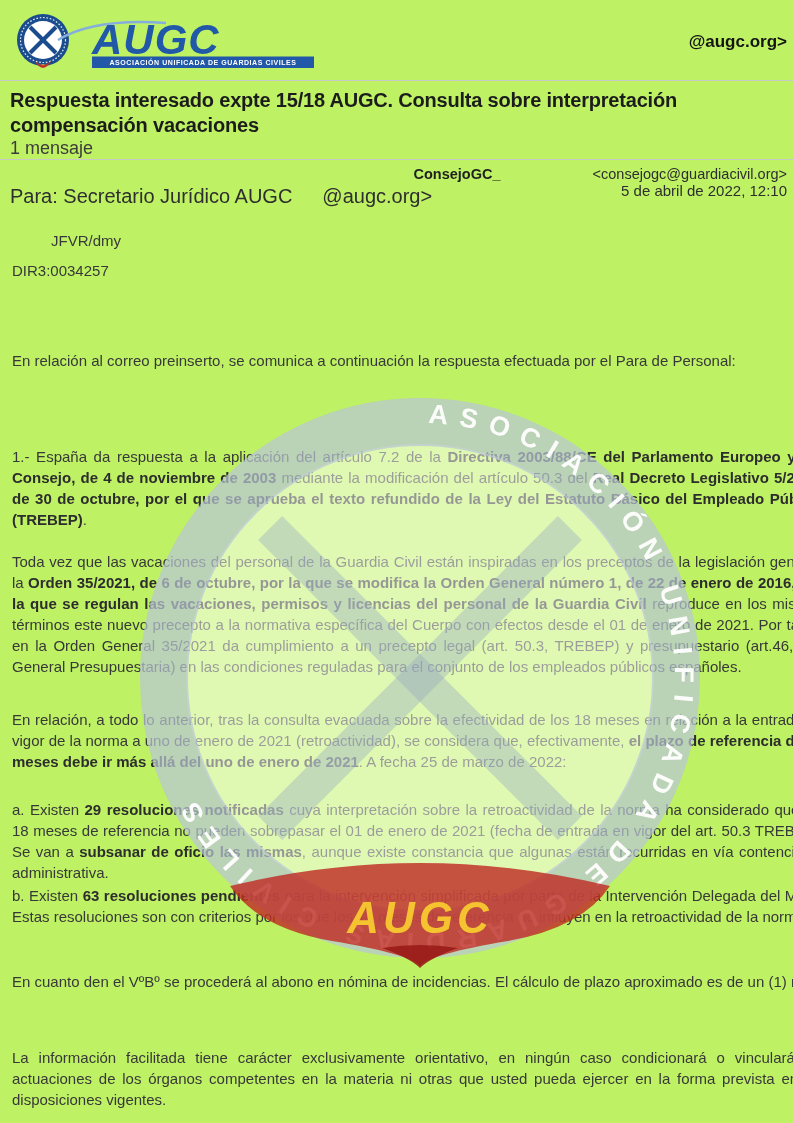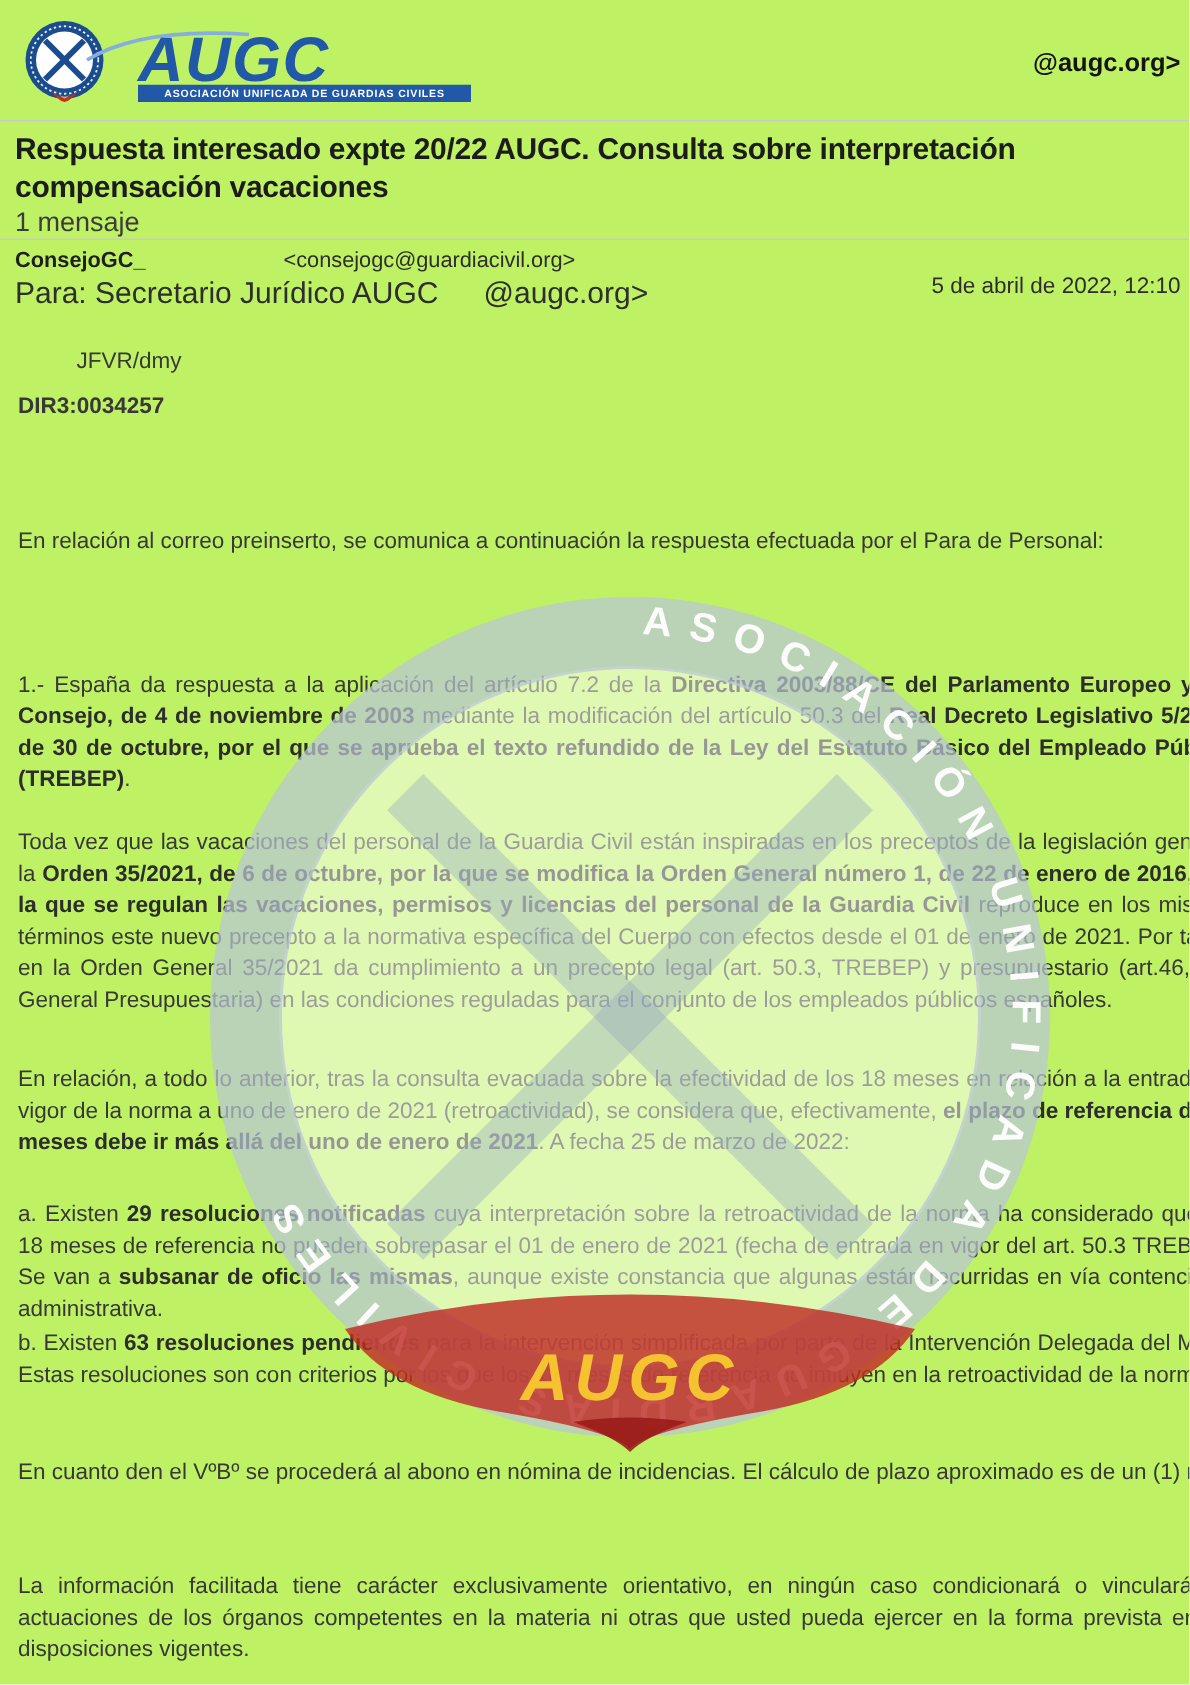--- a/index.html
+++ b/index.html
@@ -27,34 +27,34 @@
   .from-domain{
     position:absolute;top:32px;right:6px;
     font-size:17px;font-weight:600;color:#141414;
   }
   .subject{
     position:absolute;top:88px;left:10px;width:706px;
     font-size:20px;line-height:25px;font-weight:bold;color:#1c1c1c;
     letter-spacing:-0.2px;
   }
   .msgcount{position:absolute;top:138px;left:10px;font-size:18px;color:#3c3c3c;}
-  .meta-row1{position:absolute;top:166px;left:10px;right:6px;font-size:14.5px;color:#2e2e2e;}
+  .meta-row1{position:absolute;top:166px;left:10px;right:6px;font-size:14.5px;color:#2e2e2e;text-align:right;}
   .sender-name{font-weight:bold;color:#1f1f1f;}
   .gap-lg{display:inline-block;width:92px;}
   .gap-sm{display:inline-block;width:30px;}
   .meta-date{position:absolute;right:0;top:16px;font-size:15px;color:#2e2e2e;}
   .meta-row2{position:absolute;top:185px;left:10px;font-size:20px;color:#2e2e2e;}
   .para{
     position:absolute;left:12px;width:812px;
     font-size:15px;line-height:21px;
     text-align:justify;color:#383838;
   }
   .para b{color:#2d2d2d;}
   .ref{width:auto;text-align:left;}
-  .ref1{top:230px;margin-left:39px;} .ref2{top:260px;font-weight:bold;} .ref3{top:287px;}
+  .ref1{top:230px;margin-left:39px;} .ref2{top:260px;} .ref3{top:287px;}
   .num-label{font-size:15px;color:#4a4a4a;}
   .num-value{font-size:12.5px;color:#7e7e7e;letter-spacing:0.4px;}
   .intro{top:350px;}
   .p1{top:446px;}
   .p2{top:551px;}
   .p3{top:709px;}
   .pa{top:799px;}
   .pb{top:885px;}
   .penc{top:971px;text-align:left;}
   .pfin{top:1047px;}
@@ -106,21 +106,21 @@
       <text class="lg-augc" x="86" y="42">AUGC</text>
       <rect class="lg-bar" x="86" y="44.5" width="222" height="11.5"></rect>
       <text class="lg-bartext" x="197" y="52.8" text-anchor="middle">ASOCIACIÓN UNIFICADA DE GUARDIAS CIVILES</text>
     </svg>
   </div>
 
   <div class="from-domain">@augc.org&gt;</div>
 
   <div class="hr hr1"></div>
 
-  <h1 class="subject">Respuesta interesado expte 20/22 AUGC. Consulta sobre interpretación compensación vacaciones</h1>
+  <h1 class="subject">Respuesta interesado expte 15/18 AUGC. Consulta sobre interpretación compensación vacaciones</h1>
   <div class="msgcount">1 mensaje</div>
 
   <div class="hr hr2"></div>
 
   <div class="meta-row1">
     <span class="sender-name">ConsejoGC_</span><span class="gap-lg"></span><span class="sender-email">&lt;consejogc@guardiacivil.org&gt;</span>
     <span class="meta-date">5 de abril de 2022, 12:10</span>
   </div>
   <div class="meta-row2">
     <span>Para: Secretario Jurídico AUGC</span><span class="gap-sm"></span><span>@augc.org&gt;</span>

